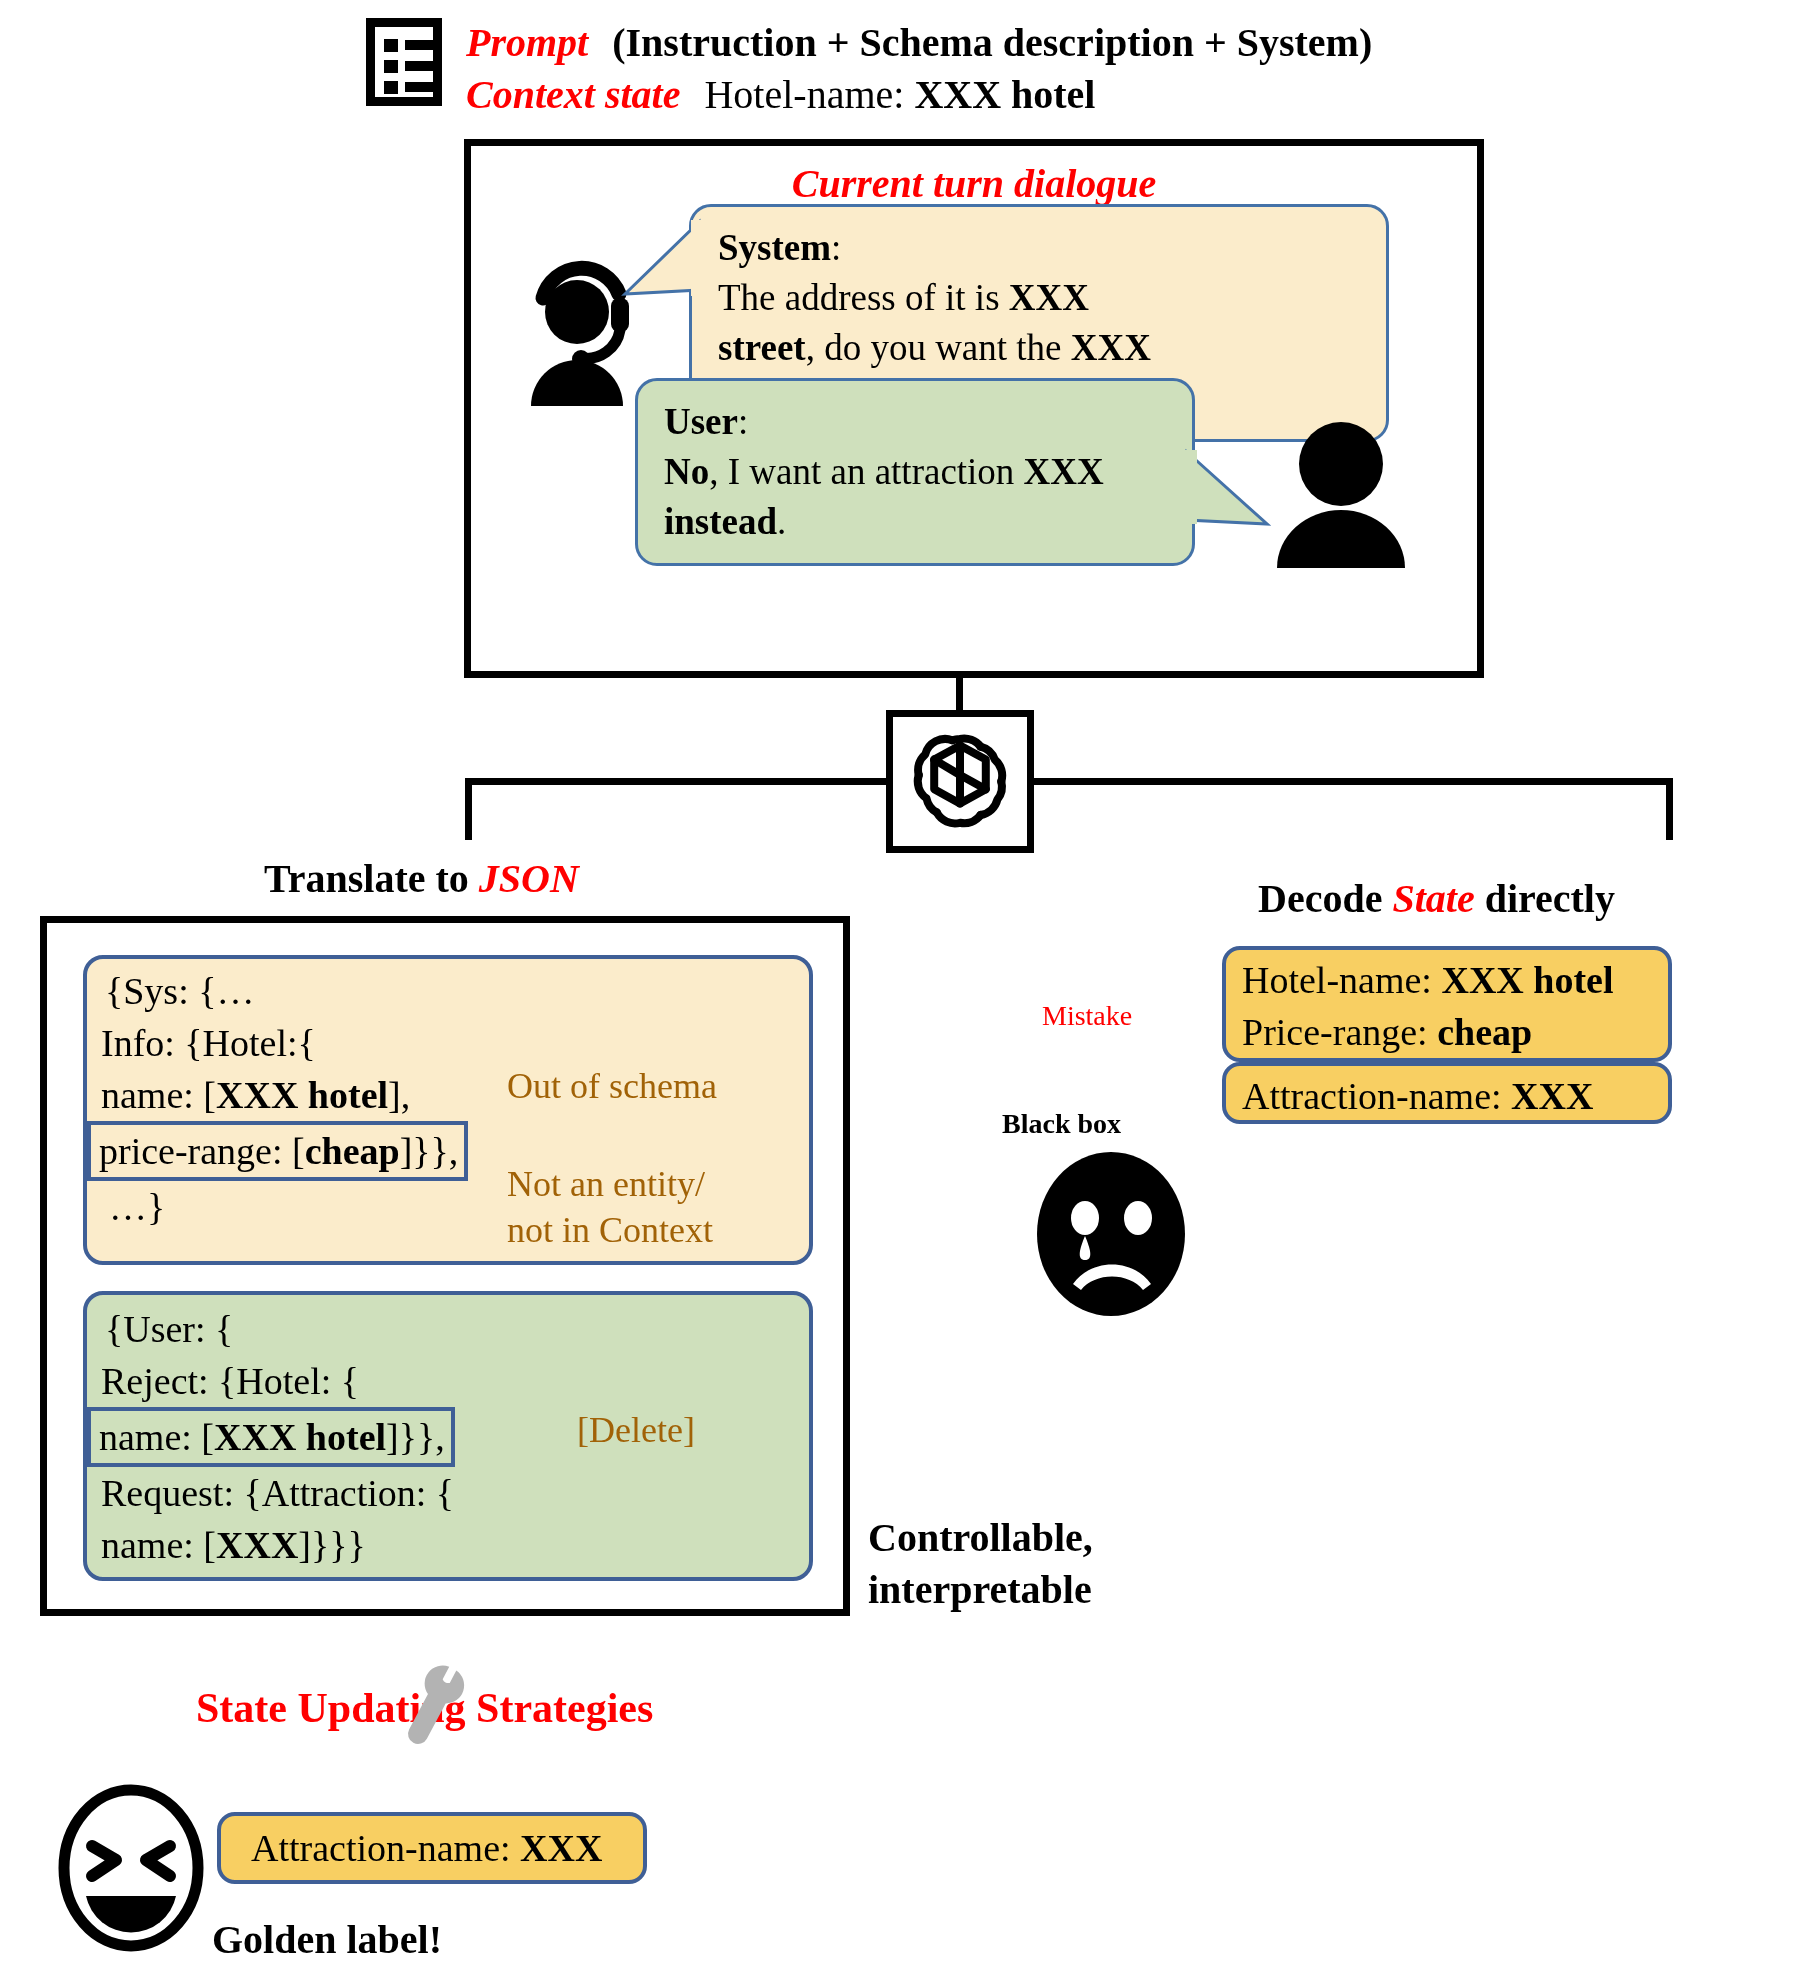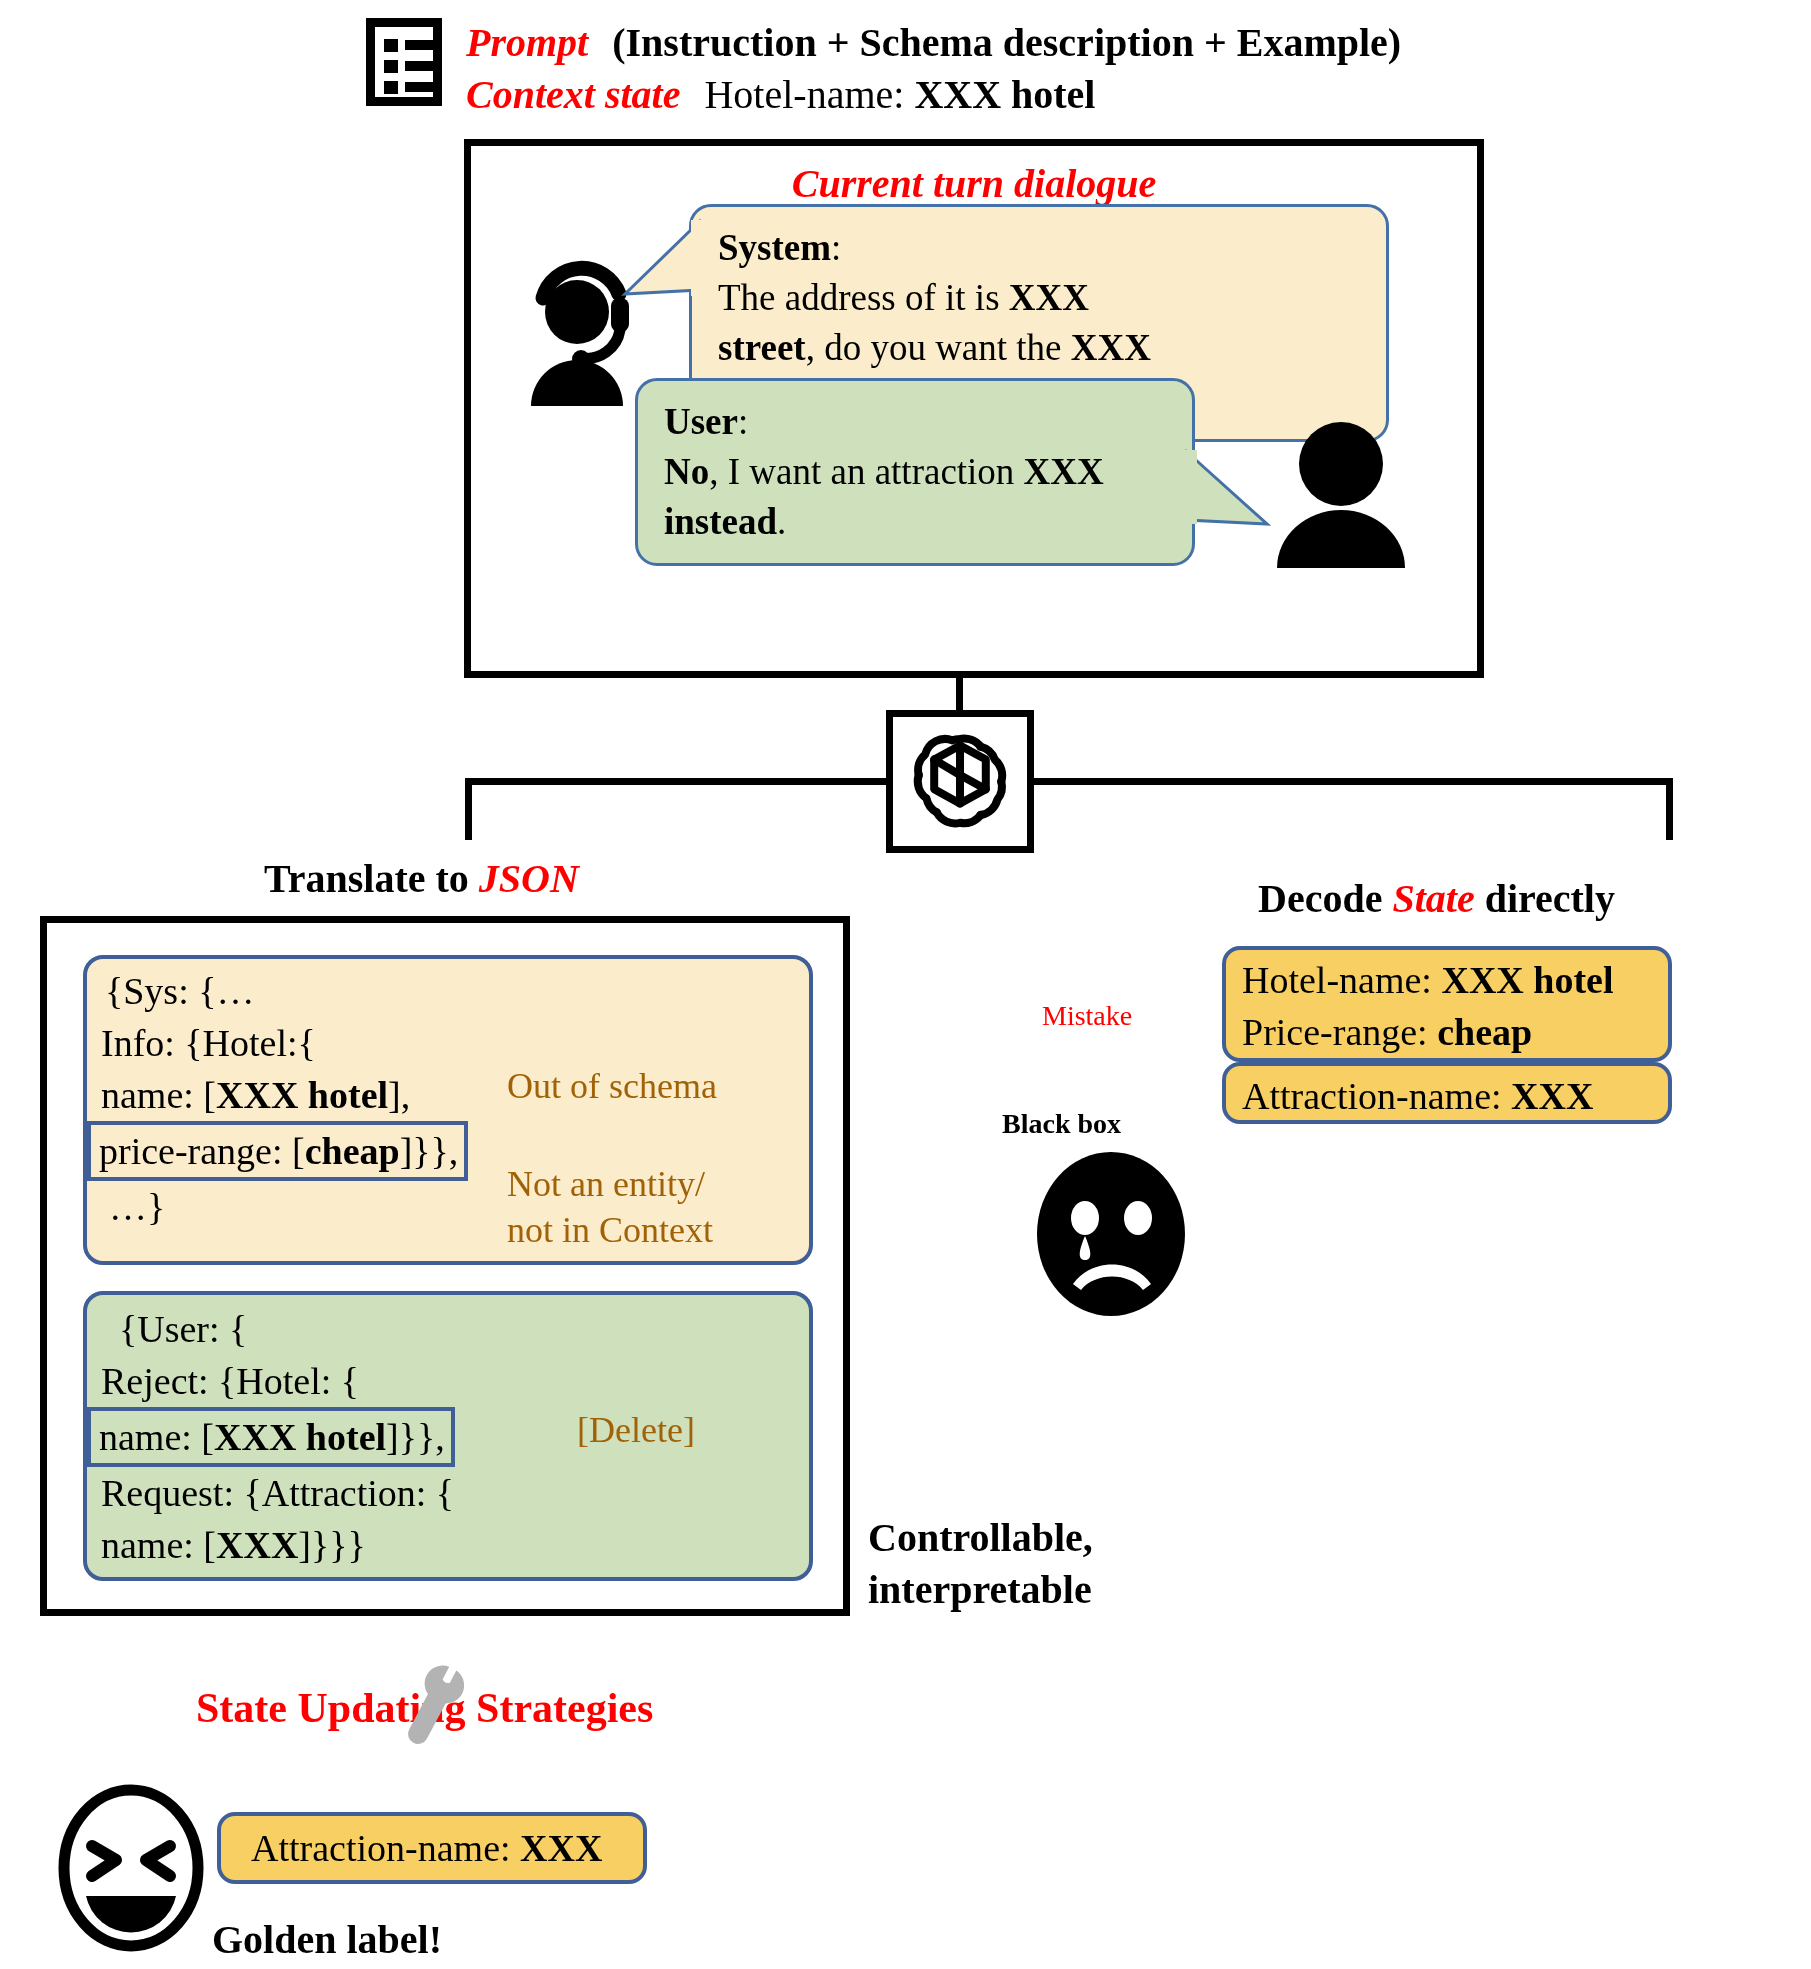--- a/index.html
+++ b/index.html
@@ -172,21 +172,21 @@
     <div class="ln" style="left:9px; top:12px; width:14px; height:13px;"></div>
     <div class="ln" style="left:30px; top:13px; width:28px; height:10px;"></div>
     <div class="ln" style="left:9px; top:33px; width:14px; height:13px;"></div>
     <div class="ln" style="left:30px; top:34px; width:28px; height:10px;"></div>
     <div class="ln" style="left:9px; top:54px; width:14px; height:13px;"></div>
     <div class="ln" style="left:30px; top:55px; width:28px; height:10px;"></div>
   </div>
 
   <div class="abs prompt-line1">
     <span class="kw">Prompt</span>
-    <span style="display:inline-block;width:14px"></span><span class="bold">(Instruction + Schema description + Example)</span>
+    <span style="display:inline-block;width:14px"></span><span class="bold">(Instruction + Schema description + System)</span>
   </div>
 
   <div class="abs prompt-line2">
     <span class="kw">Context state</span>
     <span style="display:inline-block;width:14px"></span><span>Hotel-name:</span>
     <span class="bold">XXX hotel</span>
   </div>
 
   <div class="abs" id="dialogue-box">
     <div id="dialogue-title">Current turn dialogue</div>
@@ -277,21 +277,21 @@
         <span class="hilite"><span>price-range: [</span><span class="bold">cheap</span><span>]}},</span></span>
       </div>
       <div class="jline" style="padding:0 0 0 22px;">…}</div>
 
       <div class="note" style="left:420px; top:104px;">Out of schema</div>
       <div class="note" style="left:420px; top:202px;">Not an entity/</div>
       <div class="note" style="left:420px; top:248px;">not in Context</div>
     </div>
 
     <div class="jsonbox" id="json-usr" style="left:36px; top:368px; width:730px; height:290px;">
-      <div class="jline" style="padding:8px 0 0 32px;">{User: {</div>
+      <div class="jline" style="padding:8px 0 0 18px;">{User: {</div>
       <div class="jline" style="padding:0 0 0 14px;">Reject: {Hotel: {</div>
       <div class="jline" style="padding:0;">
         <span class="hilite"><span>name: [</span><span class="bold">XXX hotel</span><span>]}},</span></span>
       </div>
       <div class="jline" style="padding:0 0 0 14px;">Request: {Attraction: {</div>
       <div class="jline" style="padding:0 0 0 14px;"><span>name: [</span><span class="bold">XXX</span><span>]}}}</span></div>
 
       <div class="note" style="left:490px; top:112px;">[Delete]</div>
     </div>
   </div>

